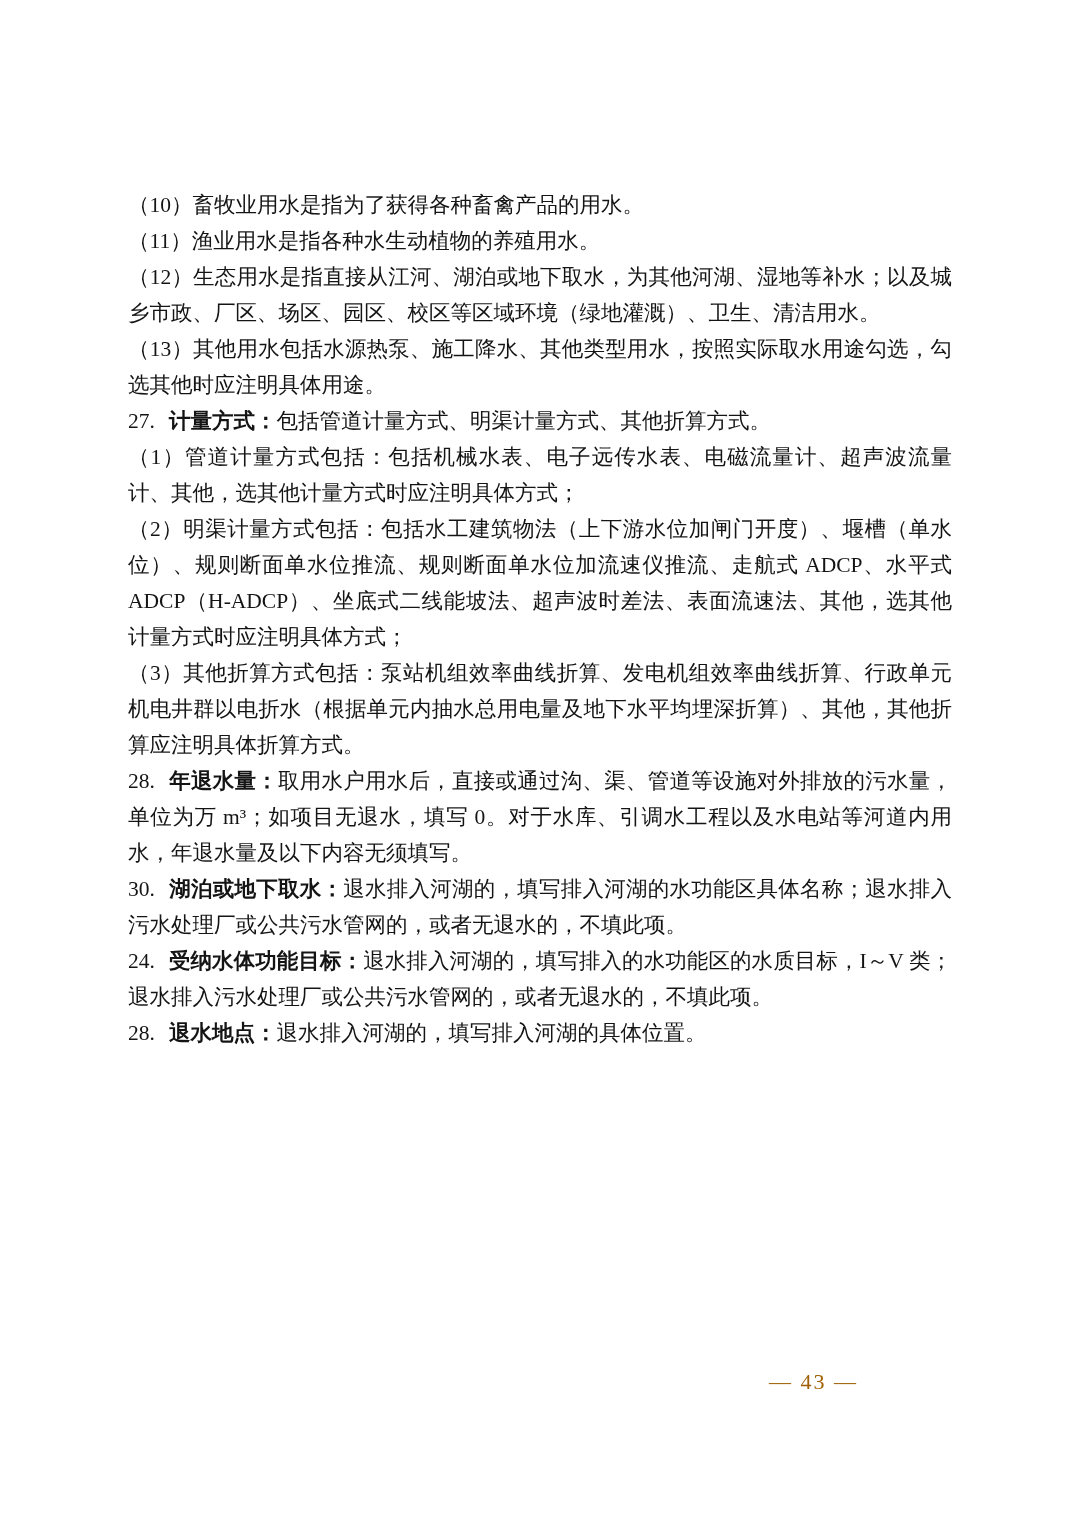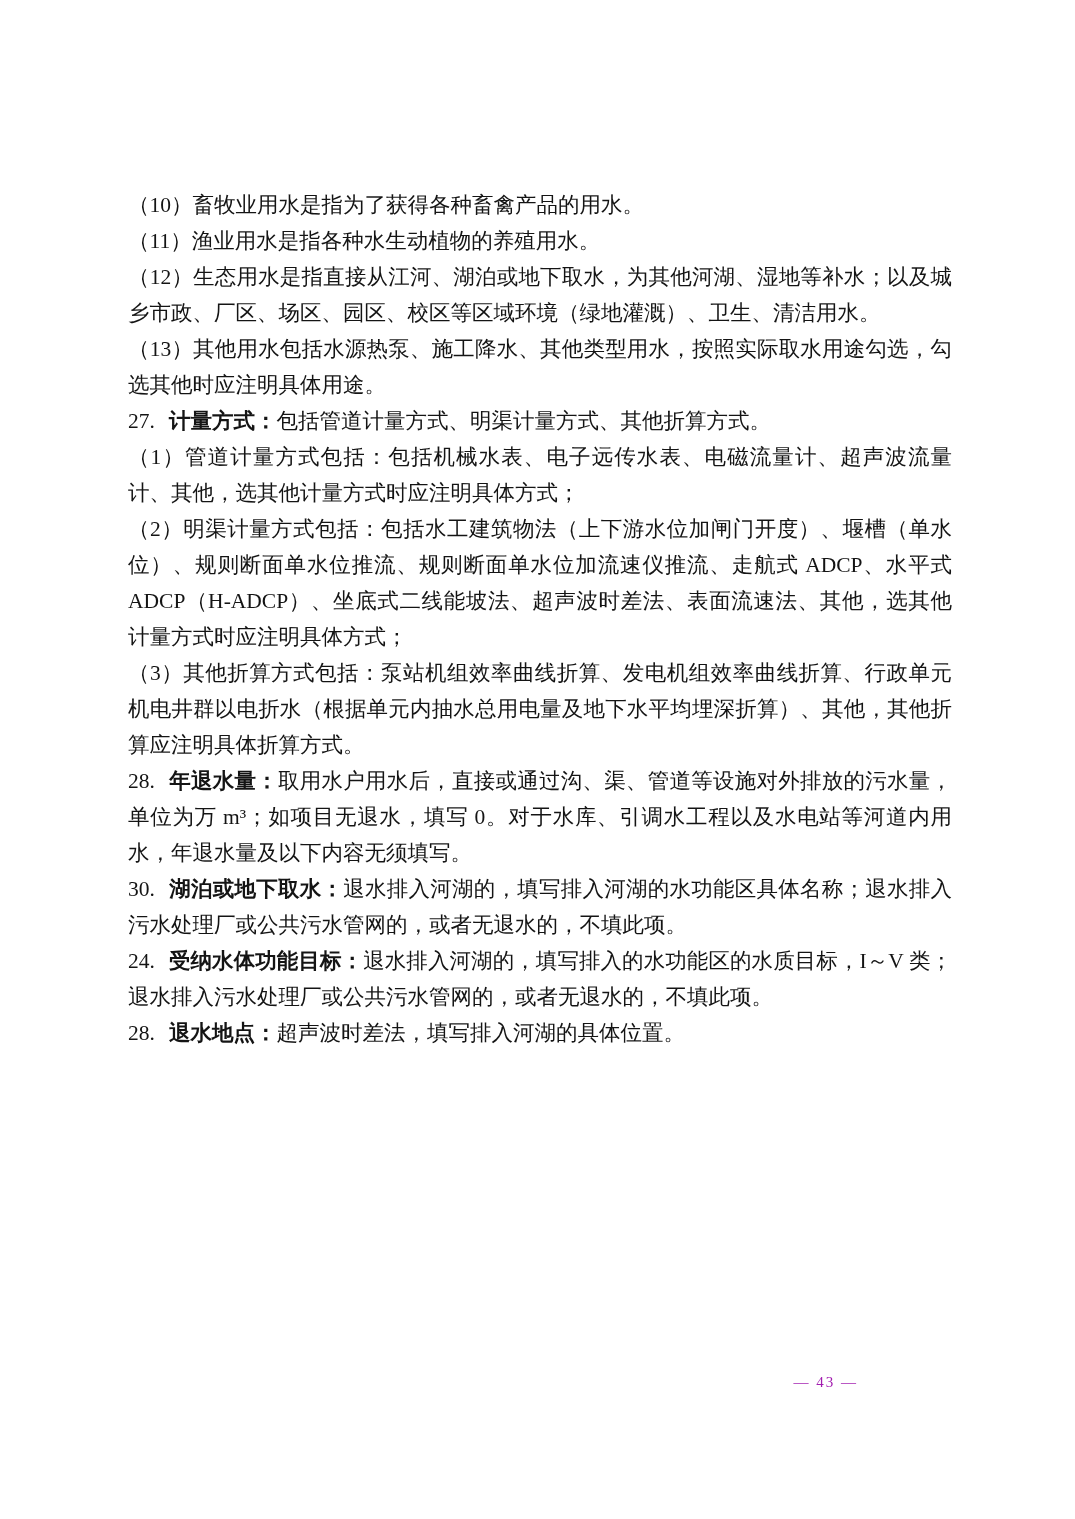--- a/index.html
+++ b/index.html
@@ -36,23 +36,23 @@
   .para-number:not(:empty) {
     margin-right: 14px;
   }
   .para-term {
     font-weight: bold;
   }
   .footer {
     position: absolute;
     top: 1364px;
     right: 136px;
-    font-size: 15px;
+    font-size: 22px;
     line-height: 36px;
-    color: #a21caf;
+    color: #a16207;
     letter-spacing: 2px;
     white-space: nowrap;
   }
 </style>
 </head>
 <body>
 
 <div class="page">
   <div class="content">
 
@@ -72,18 +72,18 @@
 
     <p><span class="para-number"></span><span class="para-term"></span><span class="para-body">（3）其他折算方式包括：泵站机组效率曲线折算、发电机组效率曲线折算、行政单元机电井群以电折水（根据单元内抽水总用电量及地下水平均埋深折算）、其他，其他折算应注明具体折算方式。</span></p>
 
     <p><span class="para-number">28.</span><span class="para-term">年退水量：</span><span class="para-body">取用水户用水后，直接或通过沟、渠、管道等设施对外排放的污水量，单位为万 m³；如项目无退水，填写 0。对于水库、引调水工程以及水电站等河道内用水，年退水量及以下内容无须填写。</span></p>
 
 
     <p><span class="para-number">30.</span><span class="para-term">湖泊或地下取水：</span><span class="para-body">退水排入河湖的，填写排入河湖的水功能区具体名称；退水排入污水处理厂或公共污水管网的，或者无退水的，不填此项。</span></p>
 
     <p><span class="para-number">24.</span><span class="para-term">受纳水体功能目标：</span><span class="para-body">退水排入河湖的，填写排入的水功能区的水质目标，I～V 类；退水排入污水处理厂或公共污水管网的，或者无退水的，不填此项。</span></p>
 
-    <p><span class="para-number">28.</span><span class="para-term">退水地点：</span><span class="para-body">超声波时差法，填写排入河湖的具体位置。</span></p>
+    <p><span class="para-number">28.</span><span class="para-term">退水地点：</span><span class="para-body">退水排入河湖的，填写排入河湖的具体位置。</span></p>
 
   </div>
 
   <div class="footer">— 43 —</div>
 </div>
 
 </body></html>

